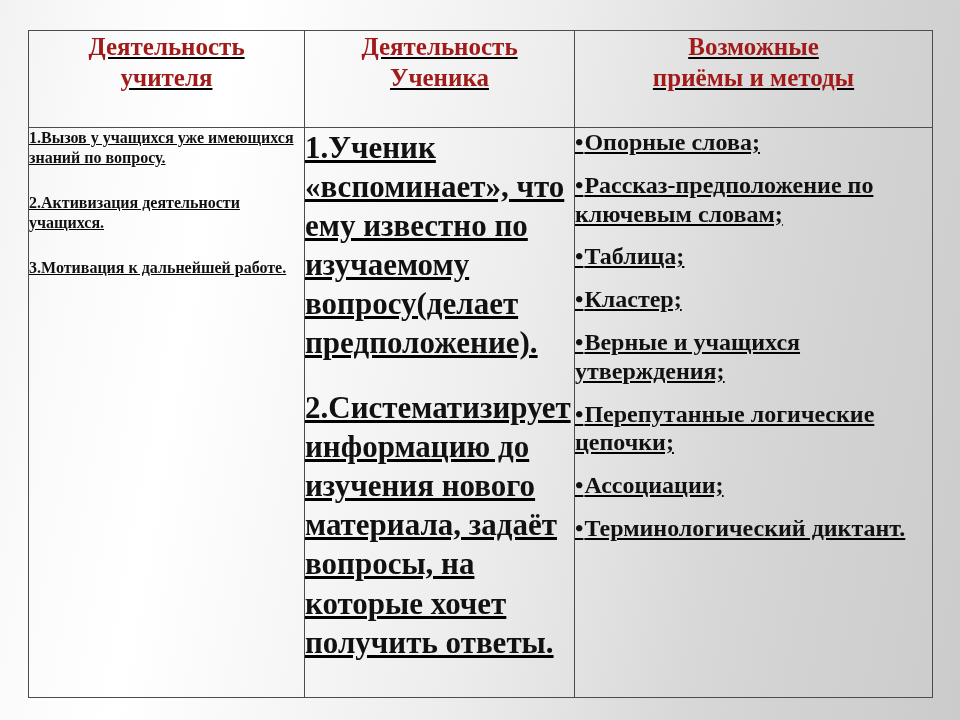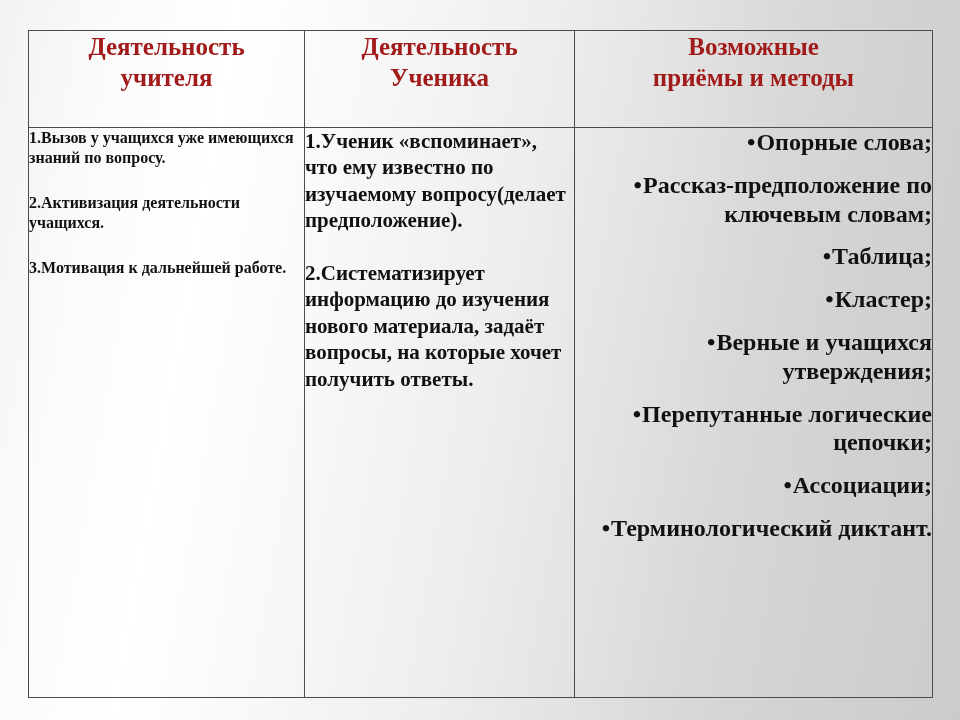--- a/index.html
+++ b/index.html
@@ -30,20 +30,21 @@
         #d2d2d2 84%,
         #cfcfcf 92%,
         #cbcbcb 100%);
   }
   table.grid {
     width: 904px;
     height: 668px;
     border-collapse: collapse;
     table-layout: fixed;
     background: transparent;
+    text-decoration: underline;
   }
   table.grid th, table.grid td {
     border: 1px solid #4c4c4c;
     vertical-align: top;
     padding: 0;
   }
   th.head {
     text-align: center;
     vertical-align: middle;
     height: 96px;
@@ -65,38 +66,37 @@
   .para {
     font-size: 16px;
     font-weight: bold;
     color: #111111;
     line-height: 1.22;
     margin: 0 0 26px 0;
   }
   .para:last-child { margin-bottom: 0; }
 
   .col2 .para {
-    font-size: 21px;
+    font-size: 31px;
     line-height: 1.26;
   }
 
   .bullets {
     list-style: none;
     margin: 0;
     padding: 0;
   }
   .bullets li {
     font-size: 24px;
     font-weight: bold;
     color: #111111;
     line-height: 1.2;
     margin: 0 0 14px 0;
     text-indent: 0;
     padding-left: 0;
-    text-align: right;
   }
   .bullets li:last-child { margin-bottom: 0; }
   .bullets li .dot {
     margin-right: 1px;
   }
 </style>
 </head>
 <body>
 
 <div class="slide">

